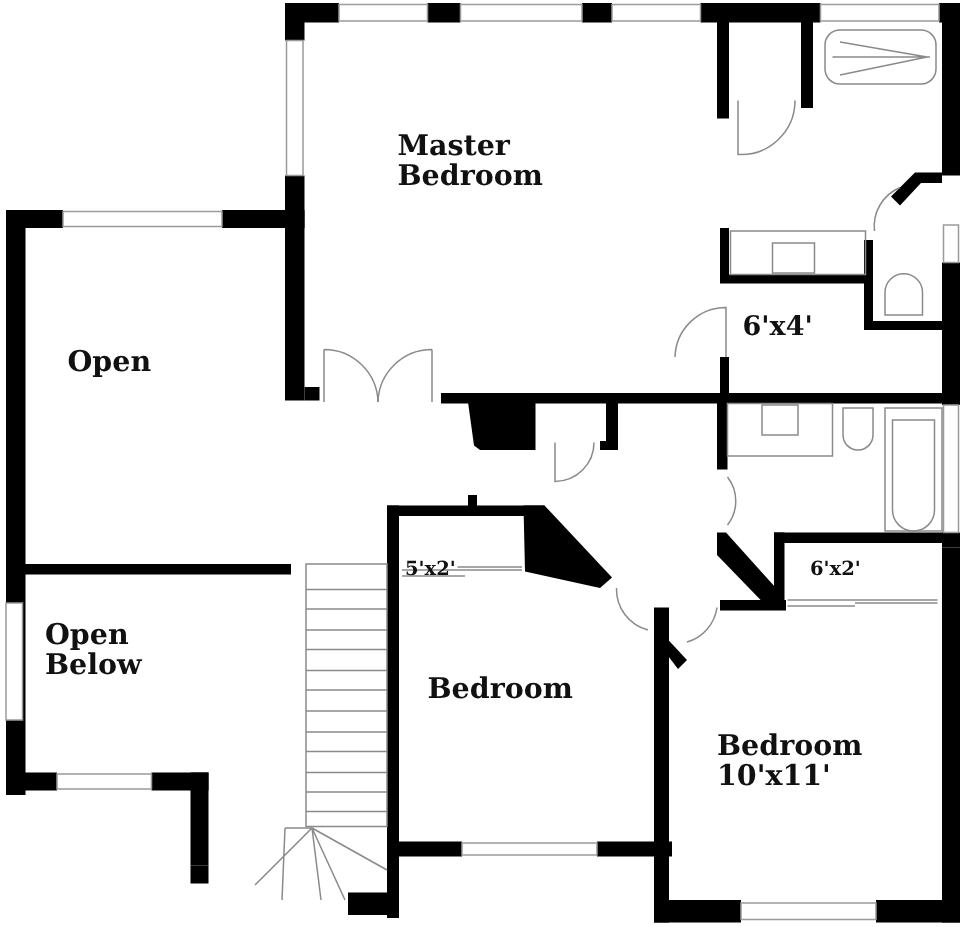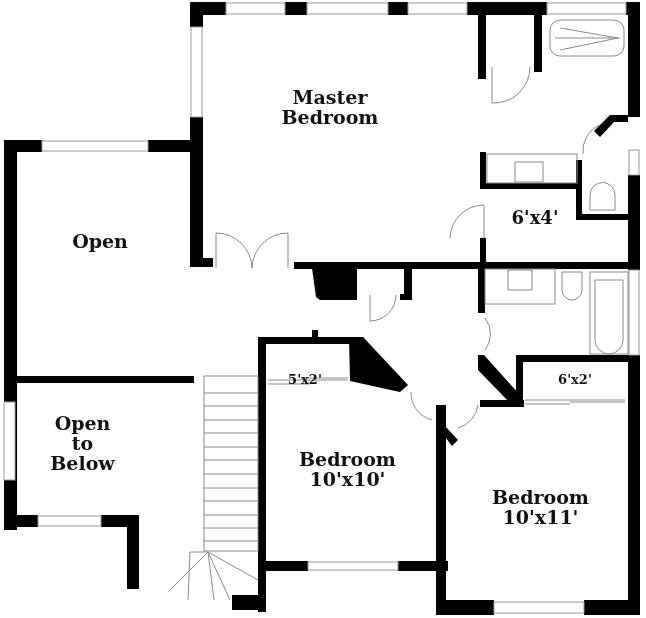--- a/index.html
+++ b/index.html
@@ -1,18 +1,18 @@
 <!DOCTYPE html>
 <html><head>
 <meta charset="utf-8">
 <style>
   html, body { margin:0; padding:0; background:#ffffff; }
   body { width:646px; height:618px; position:relative; overflow:hidden; font-family:"DejaVu Serif","Liberation Serif",serif; }
   #plan { position:absolute; left:0; top:0; width:646px; height:618px; }
-  .label { position:absolute; text-align:center; font-weight:bold; color:#111; line-height:1.05; font-family:"DejaVu Serif","Liberation Serif",serif; }
+  .label { position:absolute; font-weight:bold; color:#111; line-height:1.05; font-family:"DejaVu Serif","Liberation Serif",serif; }
   .lg { font-size:19px; }
   .sm { font-size:13px; }
   .md { font-size:18px; }
 </style>
 </head>
 <body>
 
 <svg id="plan" viewBox="0 0 646 618" xmlns="http://www.w3.org/2000/svg">
 
   <g fill="#000">
@@ -140,27 +140,25 @@
   <div>Master</div>
   <div>Bedroom</div>
 </div>
 
 <div class="label lg" style="left:45px; top:232px; width:110px;">
   <div>Open</div>
 </div>
 
 <div class="label lg" style="left:30px; top:414px; width:105px;">
   <div>Open</div>
-  <div>to</div>
   <div>Below</div>
 </div>
 
 <div class="label lg" style="left:285px; top:450px; width:125px;">
   <div>Bedroom</div>
-  <div>10'x10'</div>
 </div>
 
 <div class="label lg" style="left:478px; top:488px; width:125px;">
   <div>Bedroom</div>
   <div>10'x11'</div>
 </div>
 
 <div class="label md" style="left:495px; top:209px; width:80px;">
   <div>6'x4'</div>
 </div>

